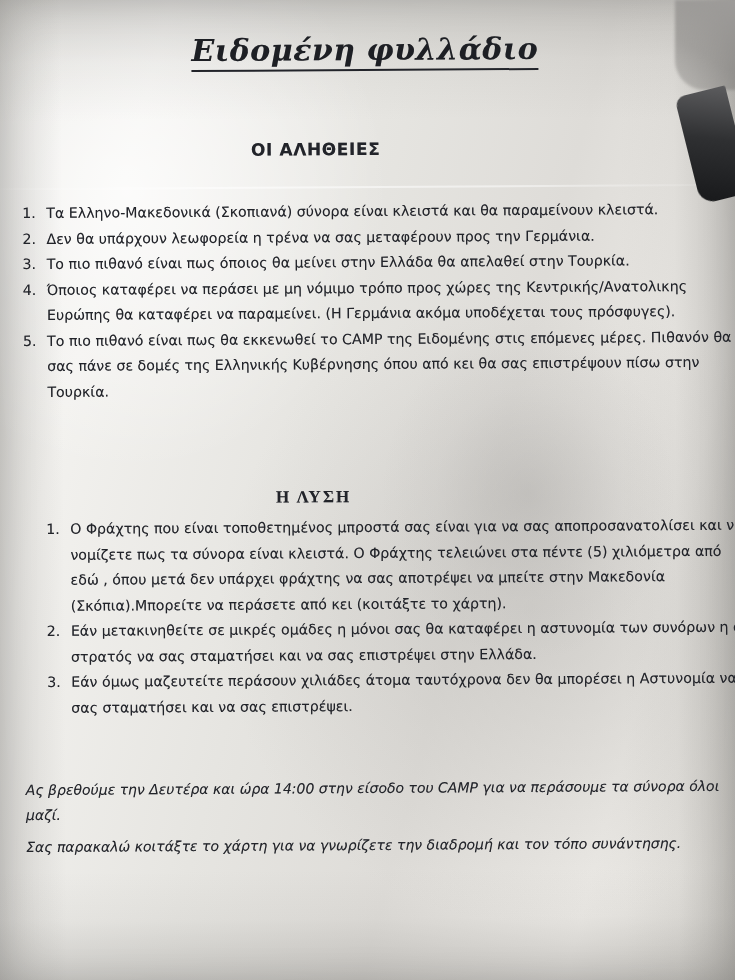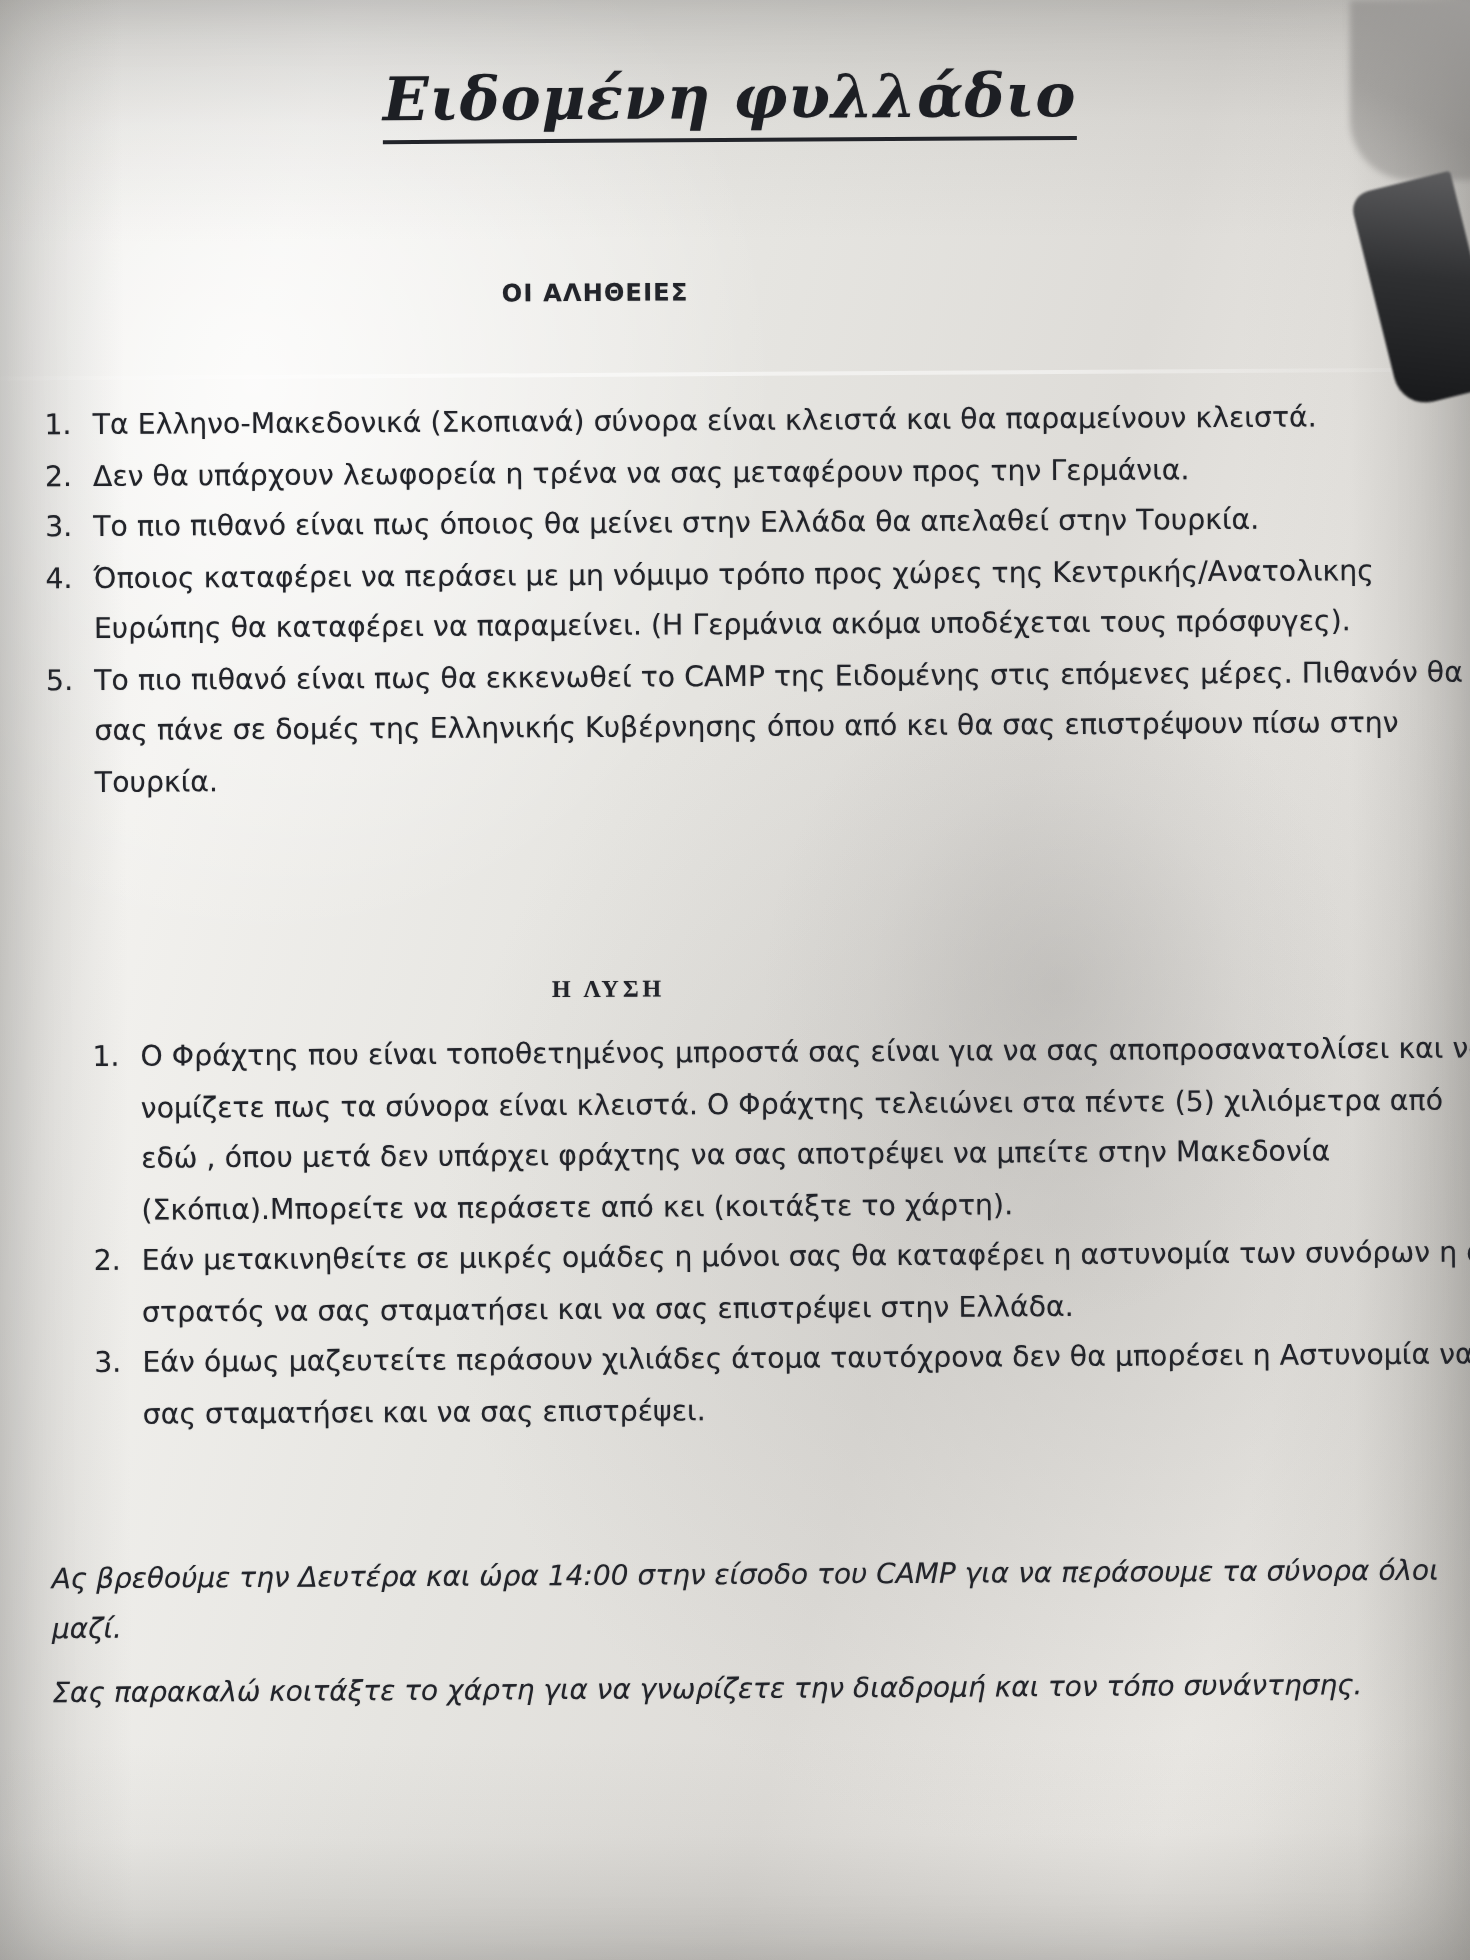--- a/index.html
+++ b/index.html
@@ -103,21 +103,21 @@
     letter-spacing: 0.5px;
     color: #1d1f24;
   }
   .doc-title span {
     border-bottom: 2px solid #22242a;
     padding-bottom: 2px;
   }
   .section-head {
     position: absolute;
     font-family: "DejaVu Sans", sans-serif;
-    font-size: 12px;
+    font-size: 17px;
     font-weight: bold;
     letter-spacing: 0.6px;
     color: #22242a;
   }
   #head-truths { left: 253px; top: 139px; }
   #head-solution { left: 276px; top: 487px; letter-spacing: 2px; font-family: Liberation Serif, serif; }
 
   ol.list {
     position: absolute;
     margin: 0;

